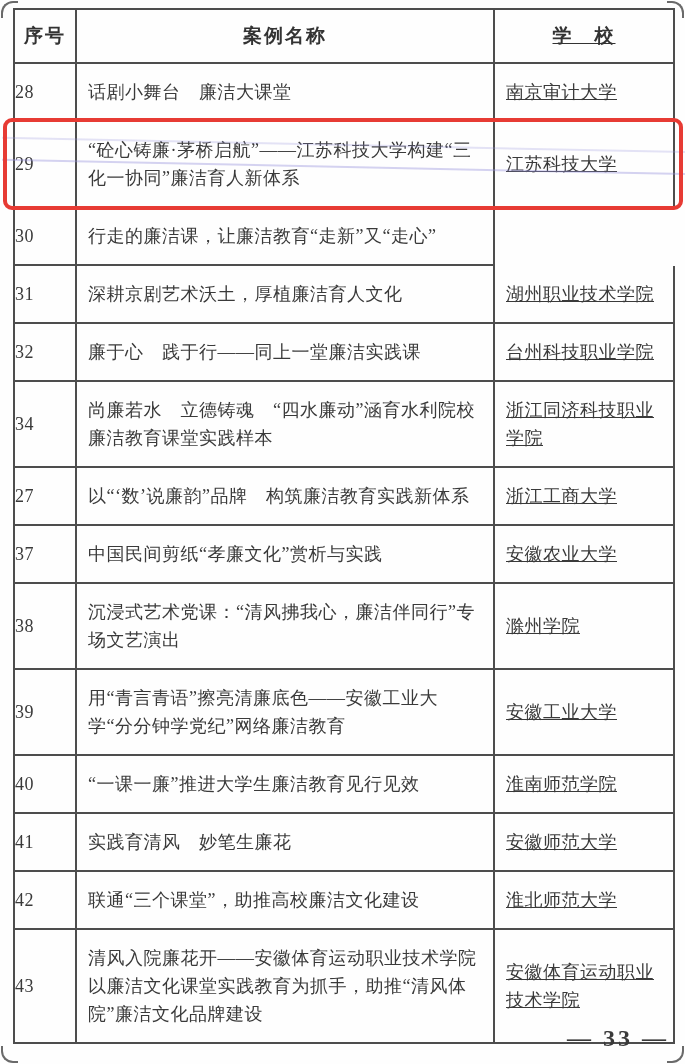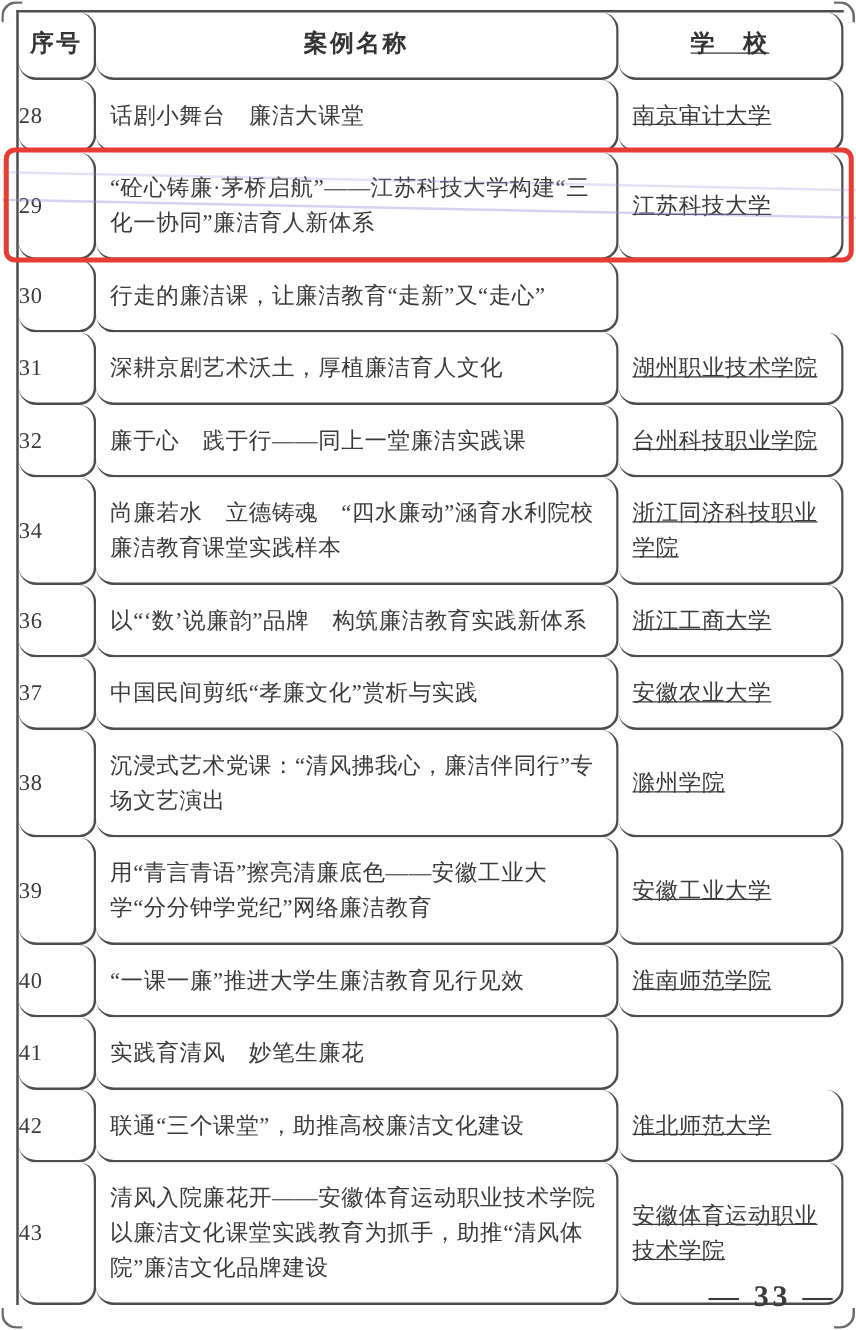--- a/index.html
+++ b/index.html
@@ -34,21 +34,20 @@
     box-sizing: border-box;
     border-right: 2px solid #4d4d4d;
     border-bottom: 2px solid #4d4d4d;
     display: flex;
     align-items: center;
     font-size: 18px;
     line-height: 28px;
     letter-spacing: 0.5px;
     color: #3a3a3a;
     word-break: break-all;
-    border-radius: 14px;
   }
   .col-idx    { width: 62px;  justify-content: flex-start; }
   .col-case   { width: 418px; padding: 14px 11px; }
   .col-school { width: 180px; padding: 6px 11px; text-decoration: underline; }
   .thead { min-height: 54px; }
   .thead .td {
     justify-content: center;
     padding: 0;
     font-size: 19px;
     letter-spacing: 2px;
@@ -176,21 +175,21 @@
         </div>
         <div class="td col-case">
           <span>尚廉若水　立德铸魂　“四水廉动”涵育水利院校廉洁教育课堂实践样本</span>
         </div>
         <div class="td col-school">
           <span>浙江同济科技职业学院</span>
         </div>
       </div>
       <div class="tr">
         <div class="td col-idx">
-          <span>36</span>
+          <span>27</span>
         </div>
         <div class="td col-case">
           <span>以“‘数’说廉韵”品牌　构筑廉洁教育实践新体系</span>
         </div>
         <div class="td col-school">
           <span>浙江工商大学</span>
         </div>
       </div>
       <div class="tr">
         <div class="td col-idx">
@@ -235,20 +234,23 @@
         <div class="td col-school">
           <span>淮南师范学院</span>
         </div>
       </div>
       <div class="tr">
         <div class="td col-idx">
           <span>41</span>
         </div>
         <div class="td col-case">
           <span>实践育清风　妙笔生廉花</span>
+        </div>
+        <div class="td col-school">
+          <span>安徽师范大学</span>
         </div>
       </div>
       <div class="tr">
         <div class="td col-idx">
           <span>42</span>
         </div>
         <div class="td col-case">
           <span>联通“三个课堂”，助推高校廉洁文化建设</span>
         </div>
         <div class="td col-school">

